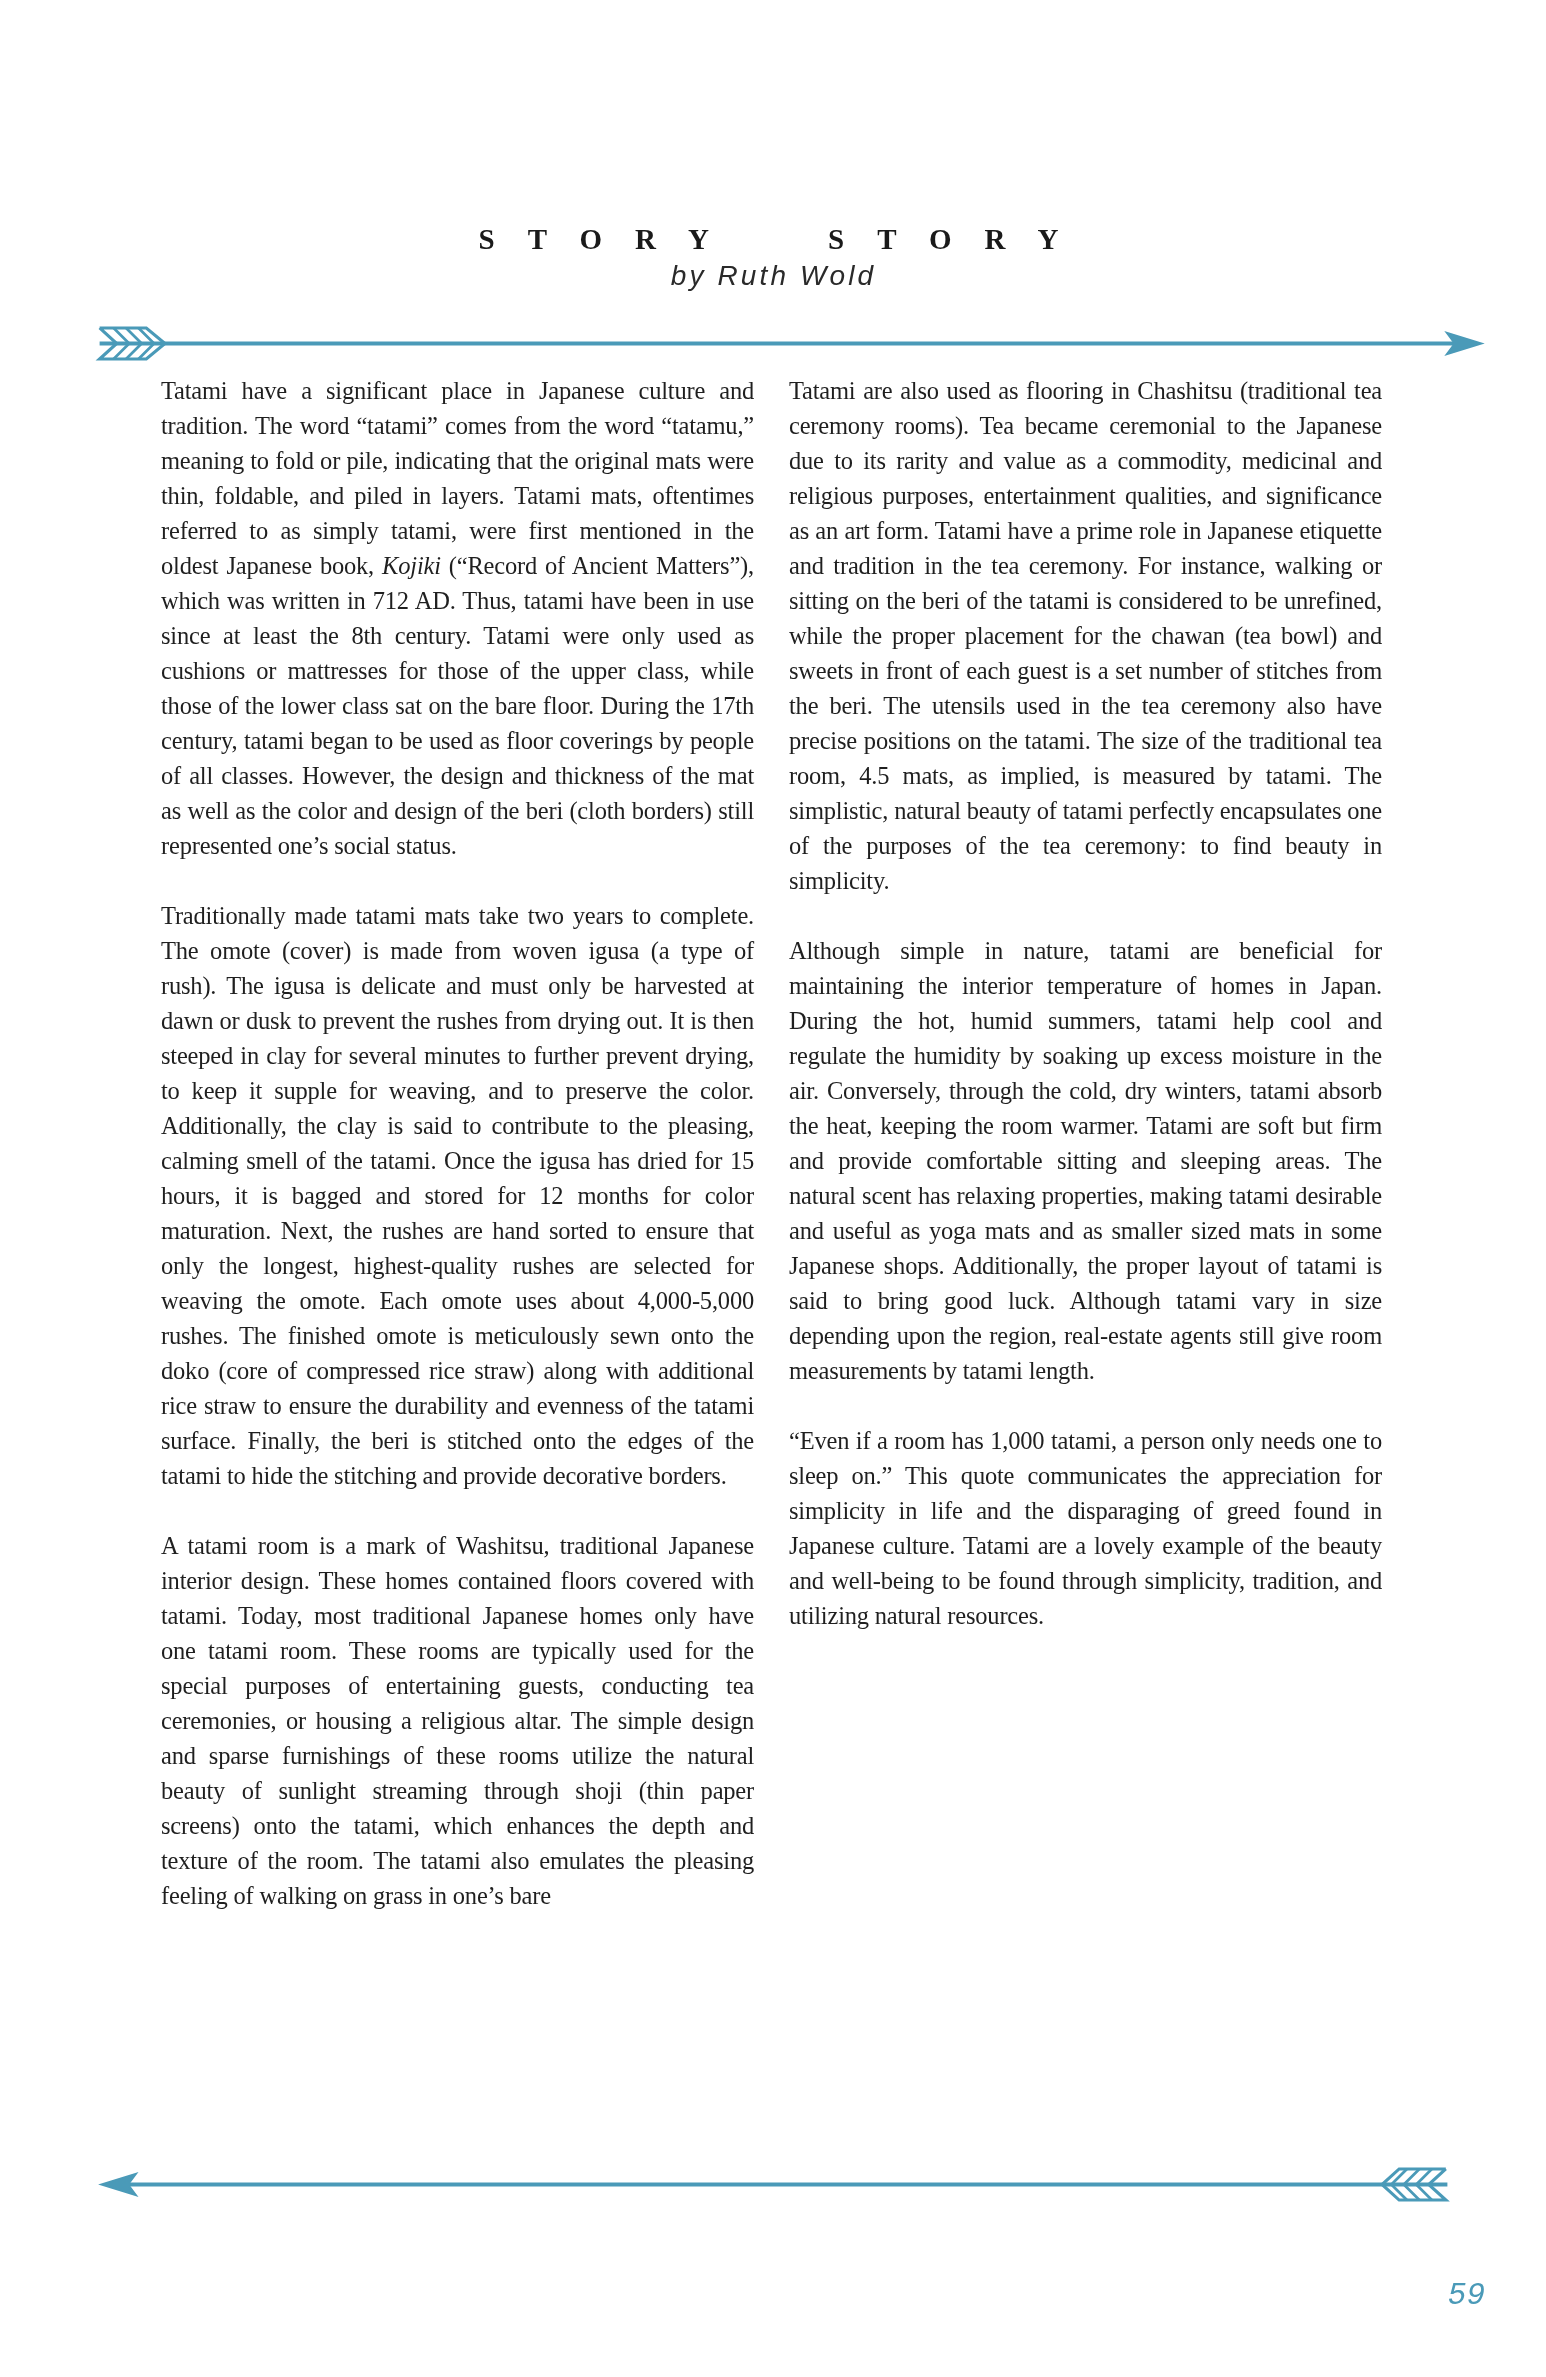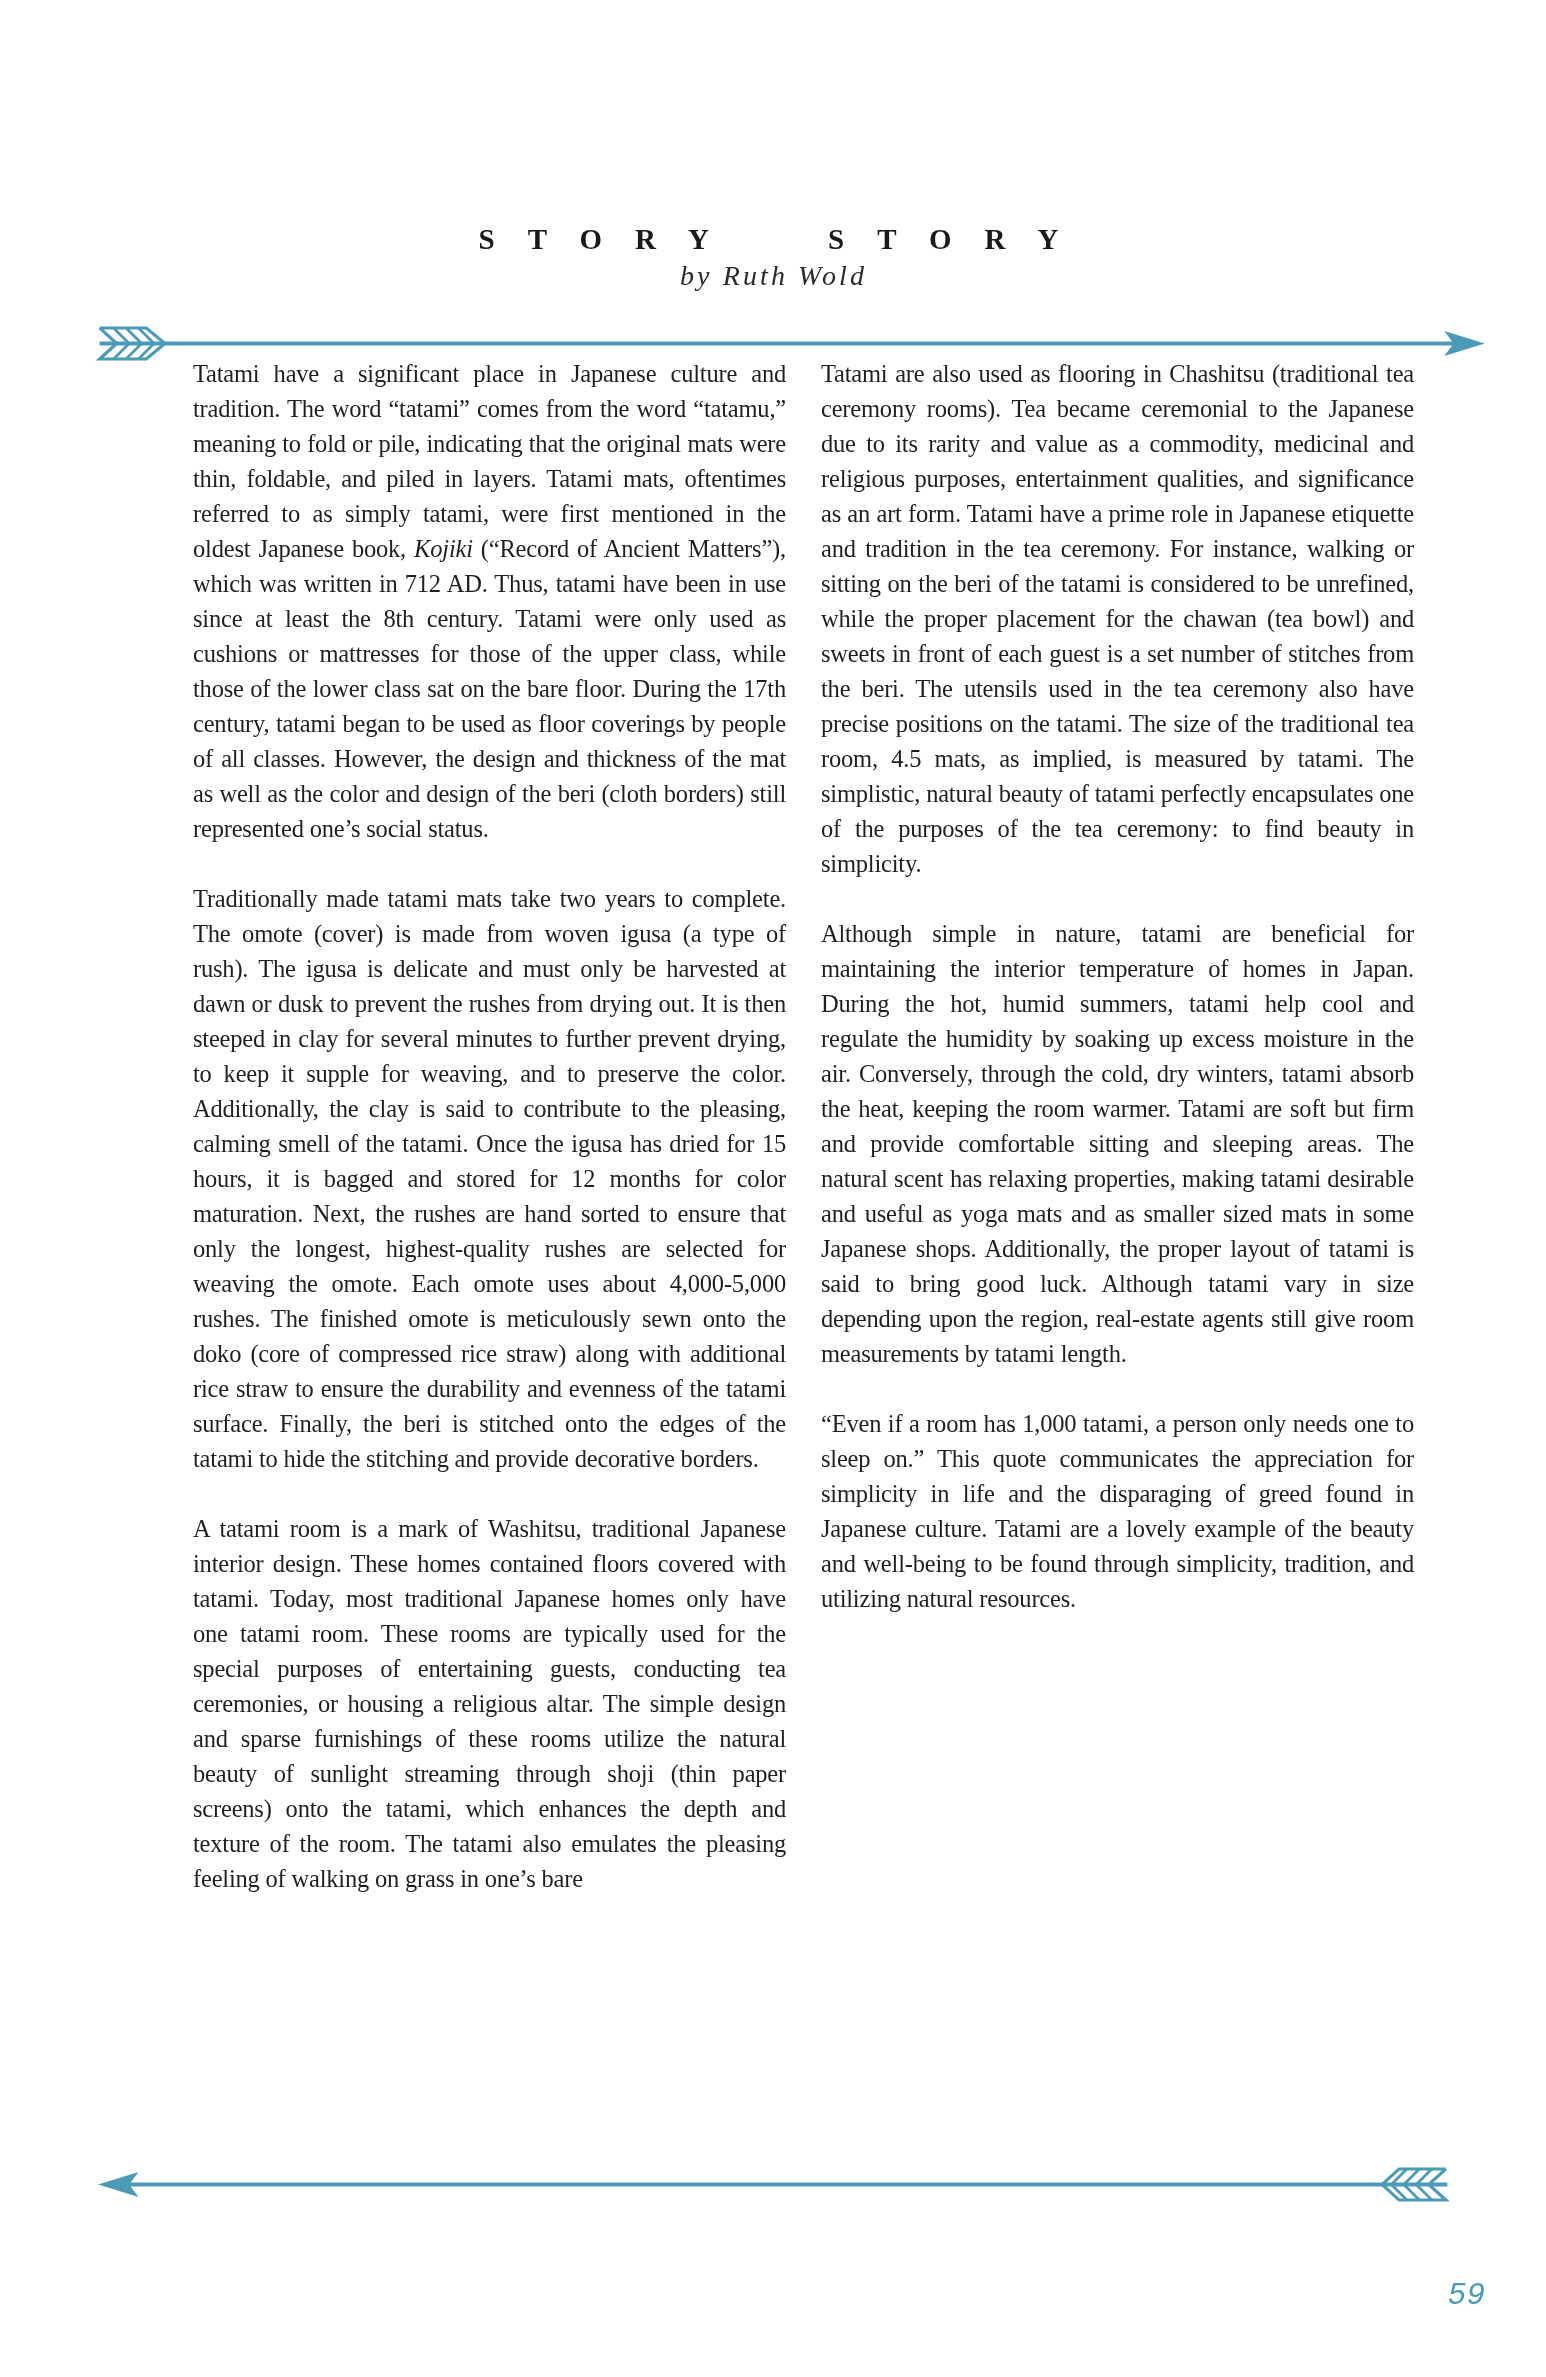--- a/index.html
+++ b/index.html
@@ -27,46 +27,45 @@
       font-weight: bold;
       font-size: 29px;
       letter-spacing: 33px;
       word-spacing: 47px;
       color: #1a1a1a;
       line-height: 34px;
       height: 34px;
       padding-left: 23px;
     }
     .byline {
-      font-family: Liberation Serif, serif;
+      font-family: Liberation Sans, sans-serif;
       font-style: italic;
       font-size: 28px;
       letter-spacing: 3.1px;
       color: #2a2a2a;
       margin-top: 3.1px;
       line-height: 34px;
     }
     .arrow {
       position: absolute;
       left: 0;
       width: 1547px;
       height: 47px;
     }
     .arrow svg { display: block; }
     .arrow-top { top: 320px; }
     .arrow-bottom { top: 2161px; }
 
     .columns {
       position: absolute;
-      top: 356px;
+      top: 373px;
       left: 161px;
       width: 1221px;
       display: flex;
       justify-content: space-between;
-      margin-left: 32px;
     }
     .column {
       width: 593px;
     }
     .para {
       margin: 0 0 35px 0;
       font-size: 24.5px;
       line-height: 35px;
       text-align: justify;
       hyphens: none;

